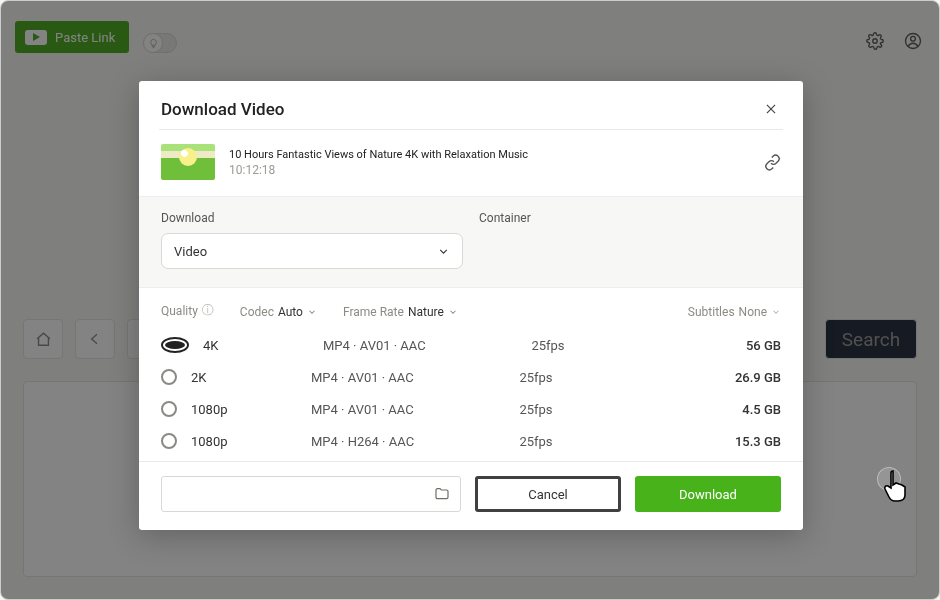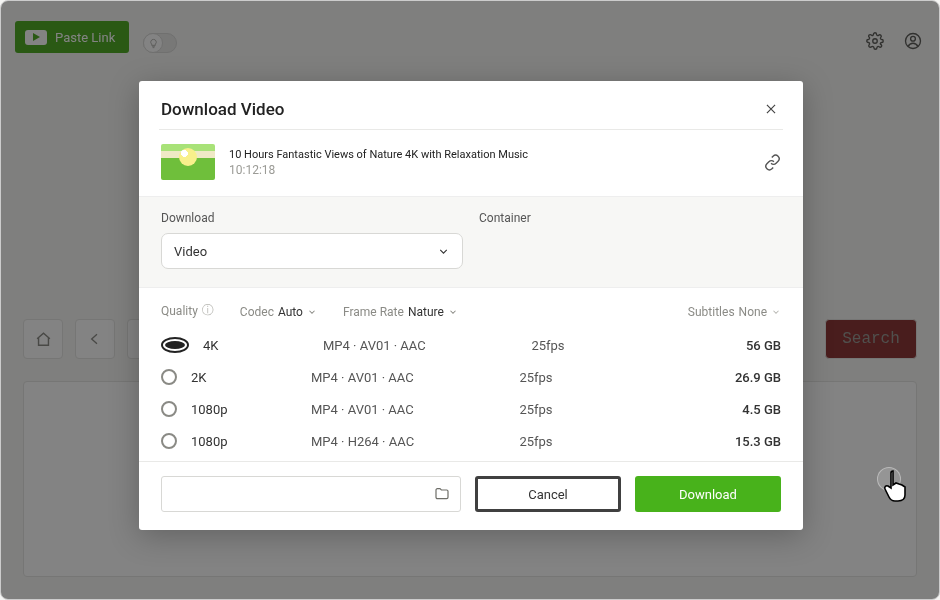--- a/index.html
+++ b/index.html
@@ -8,21 +8,21 @@
     .paste-btn { background:#3aa20b; color:#fff; border:none; height:32px; padding:0 14px 0 10px; border-radius:3px; font-size:13px; display:flex; align-items:center; gap:8px; cursor:pointer; }
     .yt-badge { width:22px; height:15px; background:#fff; border-radius:3px; display:flex; align-items:center; justify-content:center; }
     .yt-badge svg { fill:#3aa20b; }
     .light-toggle { width:34px; height:20px; background:#e6e6e4; border:1px solid #d4d4d2; border-radius:11px; position:relative; cursor:pointer; }
     .light-knob { width:20px; height:20px; border-radius:50%; background:#fff; border:1px solid #d4d4d2; position:absolute; left:-1px; top:-1px; display:flex; align-items:center; justify-content:center; color:#a7a7a3; }
     .topbar-spacer { flex:1; }
     .top-icon { width:24px; height:24px; color:#4a4a46; display:flex; align-items:center; justify-content:center; cursor:pointer; }
     .browser-strip { position:absolute; left:22px; right:22px; top:318px; display:flex; align-items:center; gap:12px; }
     .nav-btn { width:40px; height:40px; border:1px solid #e2e2df; background:#fff; border-radius:4px; display:flex; align-items:center; justify-content:center; color:#7e7e78; }
     .nav-btn.disabled { color:#cfcfcb; }
-    .search-btn { width:92px; height:40px; border:1px solid #e2e2df; background:#7f1d1d; border-radius:4px; color:#8e8e88; font-size:16px; margin-left:auto;font-family:Liberation Mono, monospace; }
+    .search-btn { width:92px; height:40px; border:1px solid #e2e2df; background:#0f172a; border-radius:4px; color:#8e8e88; font-size:19px; margin-left:auto; }
     .site-row { position:absolute; left:22px; right:22px; top:380px; bottom:22px; border:1px solid #e2e2df; background:#fff; border-radius:4px; display:flex; align-items:flex-end; justify-content:center; gap:48px; padding-bottom:60px; }
     .site { width:32px; height:32px; border-radius:6px; }
     .overlay { position:absolute; inset:0; background:rgba(30,30,30,0.55); }
     .modal { position:absolute; left:138px; top:80px; width:664px; background:#fff; border-radius:3px; box-shadow:0 6px 30px rgba(0,0,0,0.25); overflow:hidden; display:flex; flex-direction:column; }
     .m-head { display:flex; align-items:center; padding:18px 22px 10px; }
     .m-title { font-size:17px; font-weight:500; color:#222; flex:1; }
     .m-close { width:20px; height:20px; color:#444; cursor:pointer; display:flex; align-items:center; justify-content:center; }
     .m-divider { height:1px; background:#e9e9e7; margin:0 20px; }
     .video-row { display:flex; align-items:center; padding:14px 22px 16px; gap:14px; }
     .thumb { width:54px; height:36px; border-radius:2px; background:linear-gradient(#a8e278 0 20%, #efe9c5 20% 40%, #6fbf3b 40% 100%); position:relative; overflow:hidden; }

